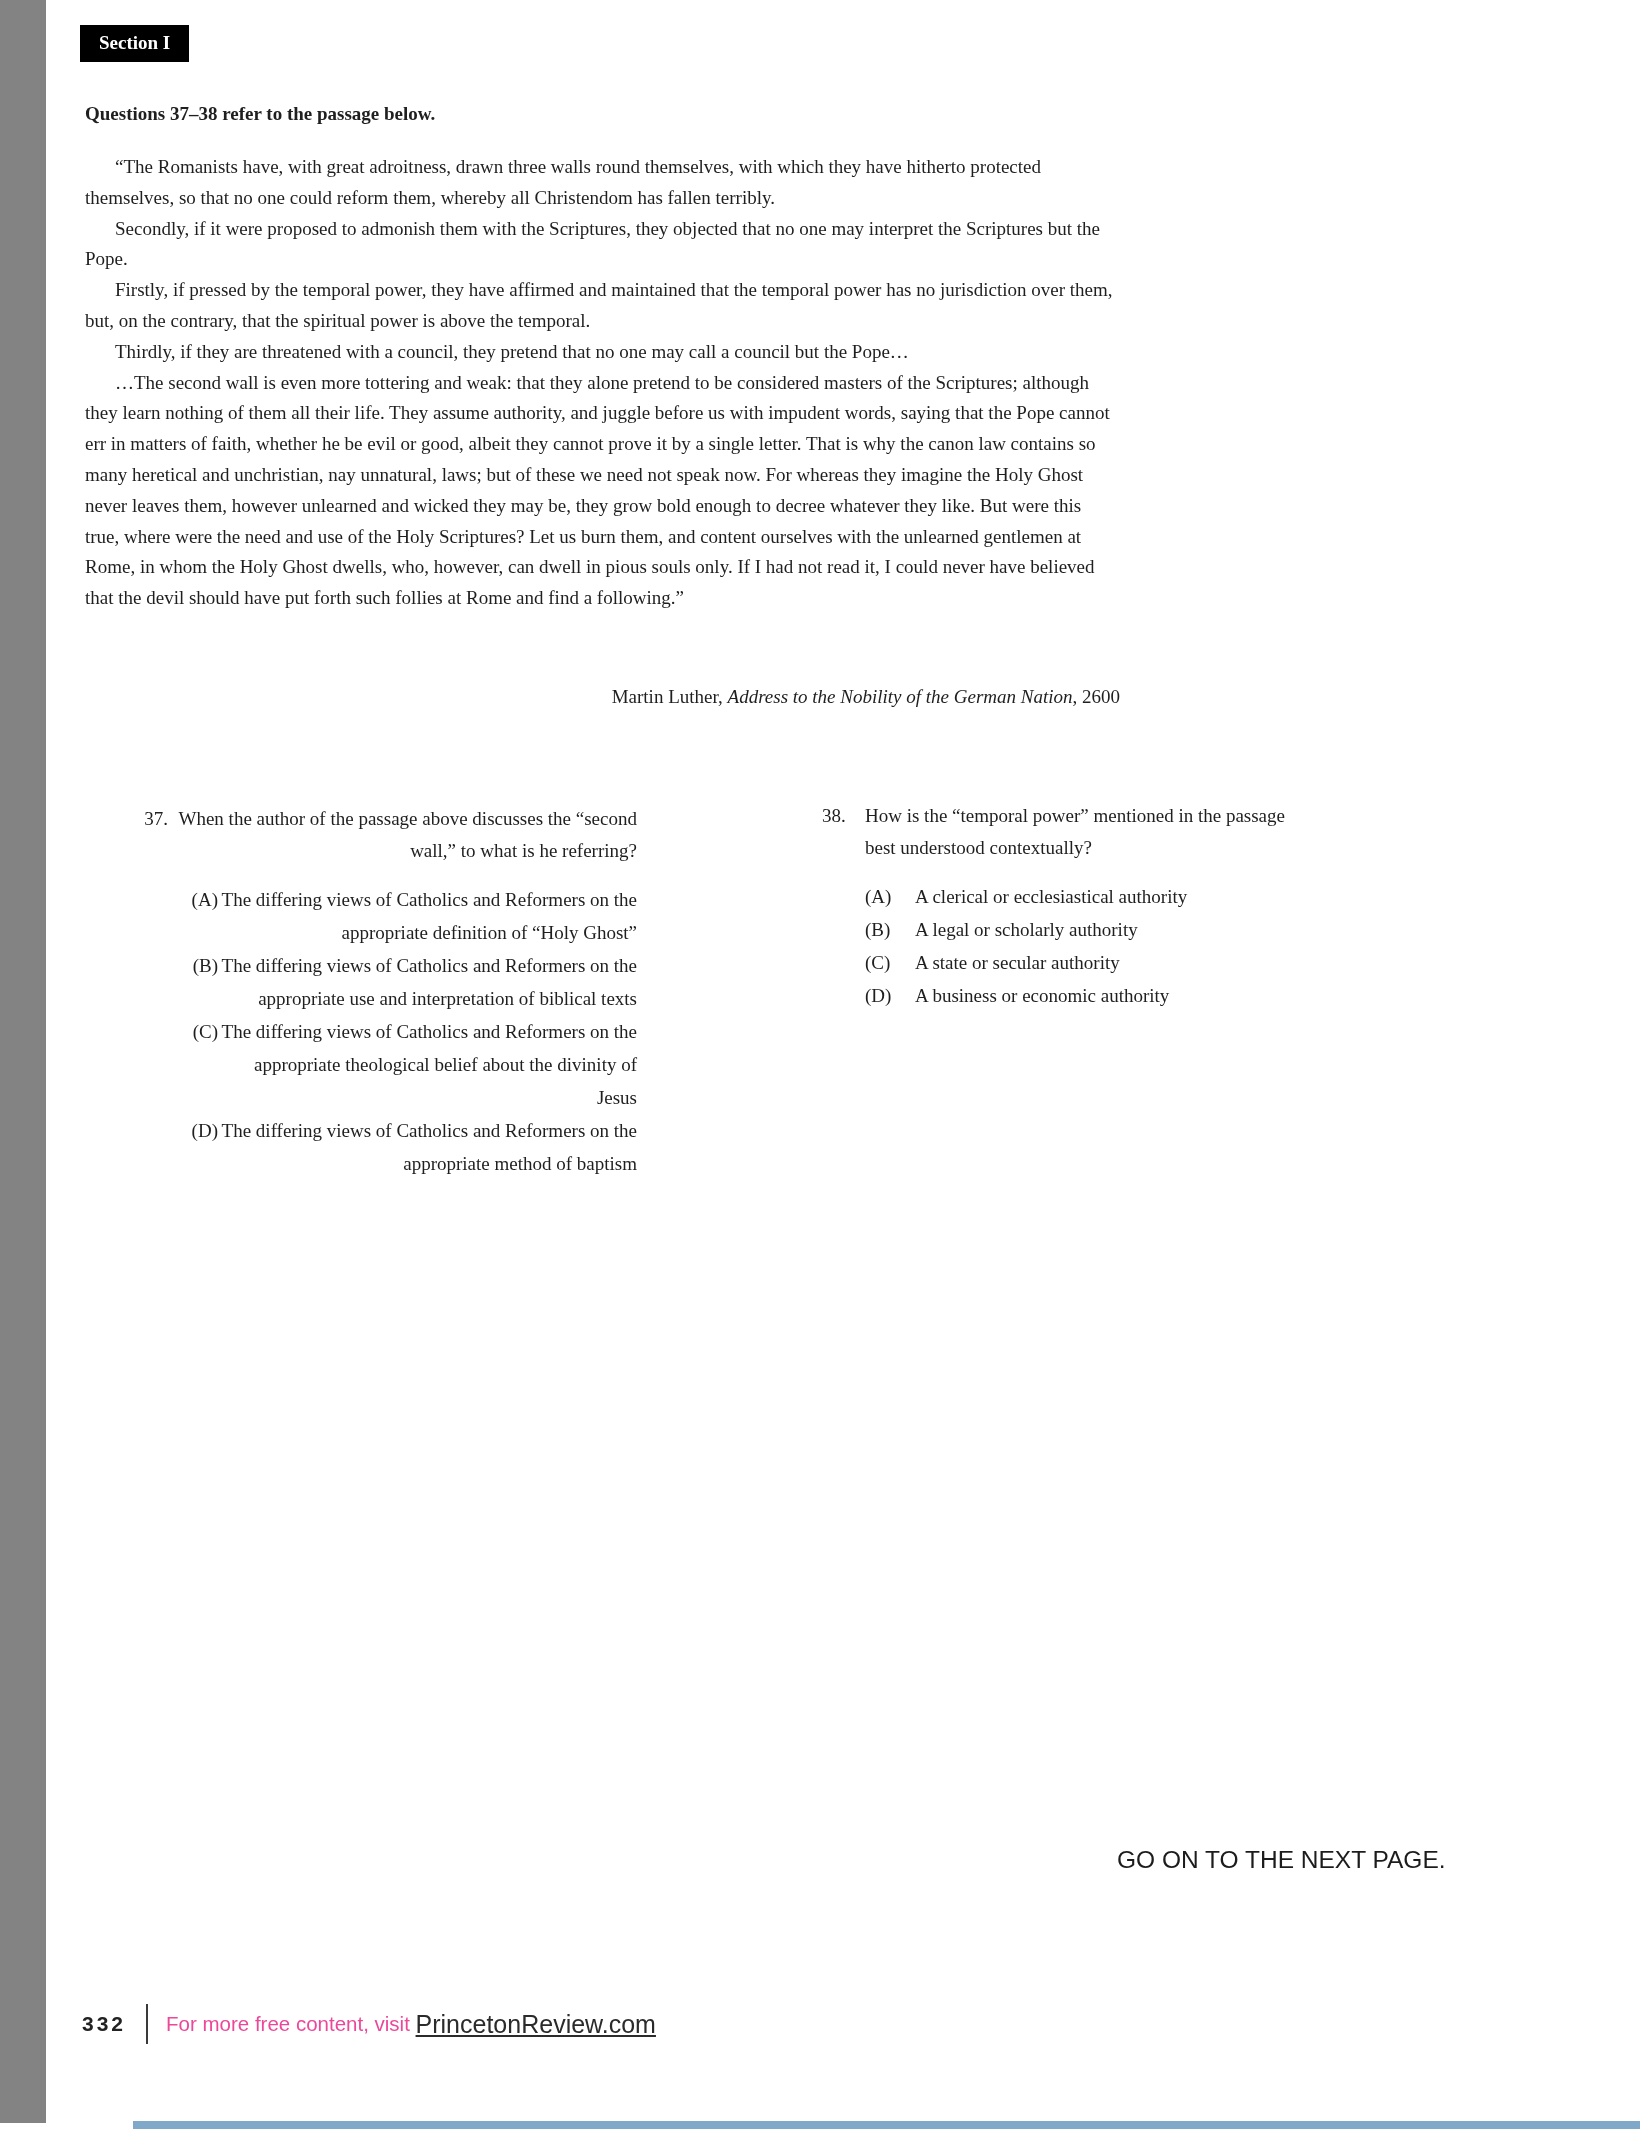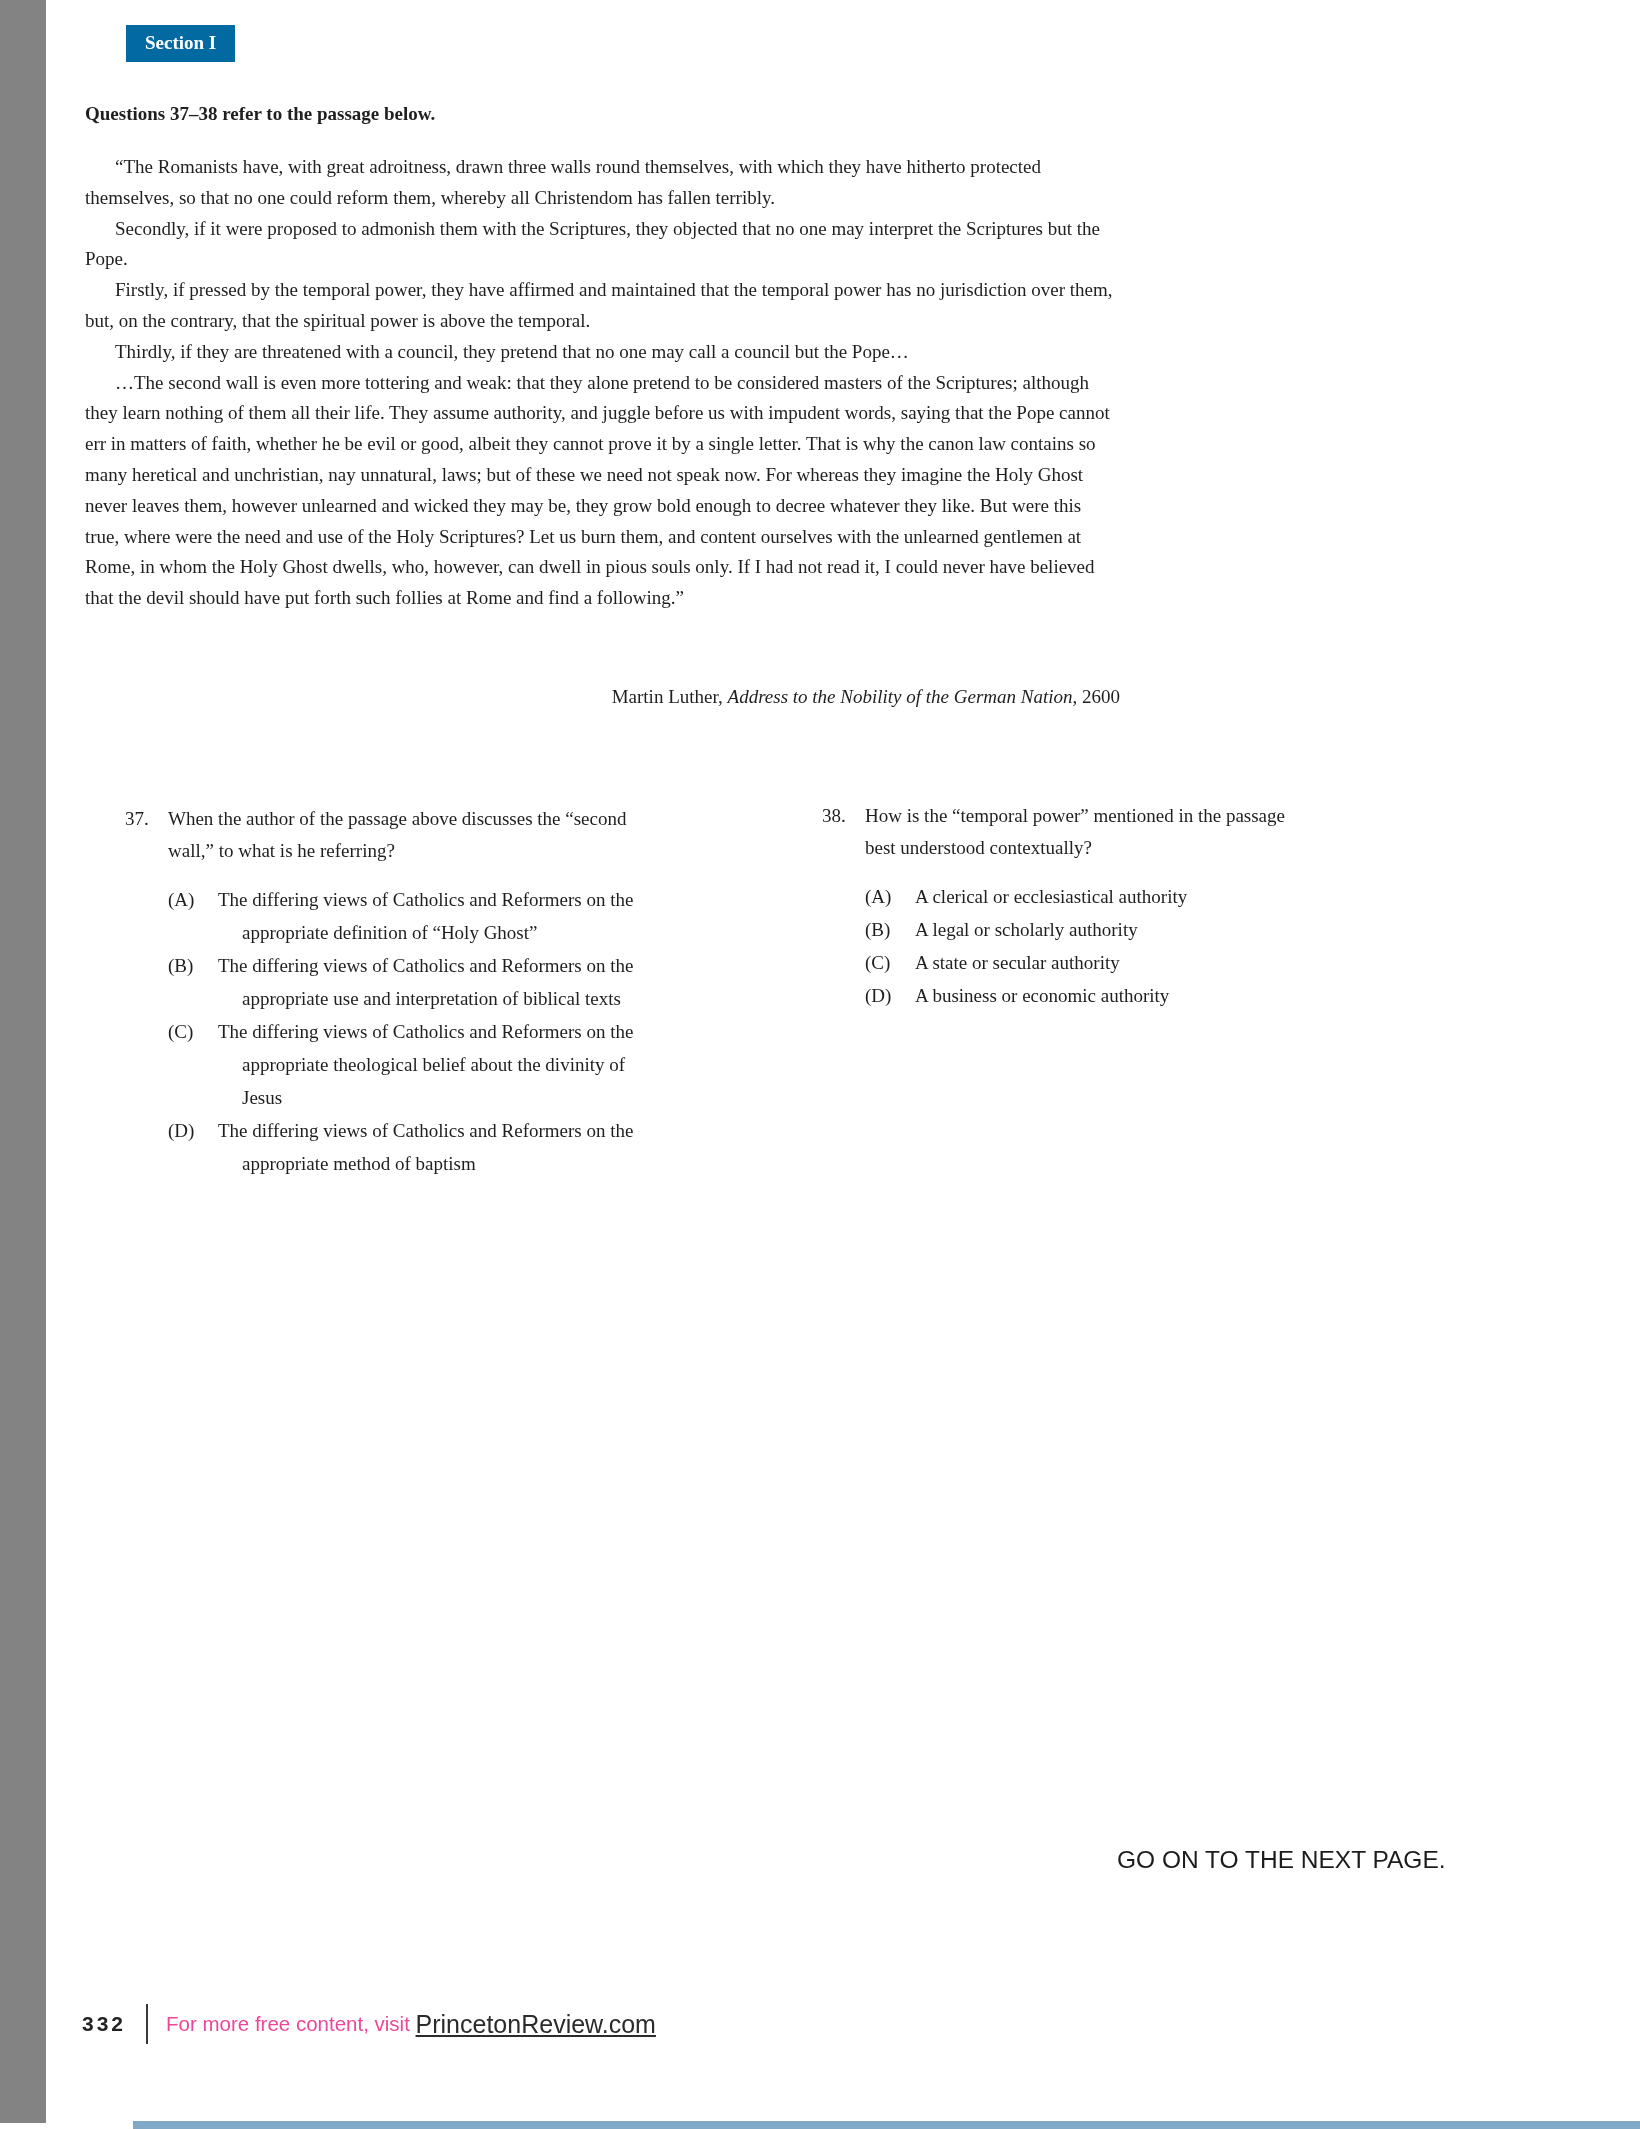--- a/index.html
+++ b/index.html
@@ -16,42 +16,41 @@
   .edge-strip{
     position:absolute;left:0;top:0;width:46px;height:2123px;
     background:var(--sidebar-gray);
   }
   .next-page-strip{
     position:absolute;left:133px;bottom:0;width:1507px;height:8px;
     background:var(--next-page-blue);
   }
   .section-box{
     position:absolute;left:80px;top:25px;
-    background:#0369a1;color:#ffffff;
+    background:#000000;color:#ffffff;
     font-weight:bold;font-size:19px;
     padding:7px 19px 8px 19px;
-    margin-left:46px;
   }
   .passage-block{
     position:absolute;left:85px;top:103px;width:1035px;
   }
   .directions{
     font-weight:bold;font-size:19px;margin:0 0 27px 0;
   }
   .passage-block p{
     margin:0;font-size:19px;line-height:30.8px;text-indent:30px;
   }
   .attribution{
     margin-top:72px;text-align:right;font-size:19px;
   }
   .attribution .title{font-style:italic;}
   .question-col{
     position:absolute;font-size:19px;line-height:32px;
   }
-  .col-left{left:125px;top:803px;width:512px;}
+  .col-left{left:125px;top:803px;width:512px;text-align:right;}
   .col-right{left:822px;top:800px;width:496px;}
   .q-row{display:flex;}
   .q-num{width:43px;flex:0 0 43px;}
   .q-stem{flex:1;}
   .choices{margin-left:43px;margin-top:16px;}
   .choice-row{display:flex;line-height:33px;}
   .choice-label{width:50px;flex:0 0 50px;}
   .choice-text{flex:1;padding-left:24px;text-indent:-24px;}
   .go-on{
     position:absolute;left:1117px;top:1846px;

